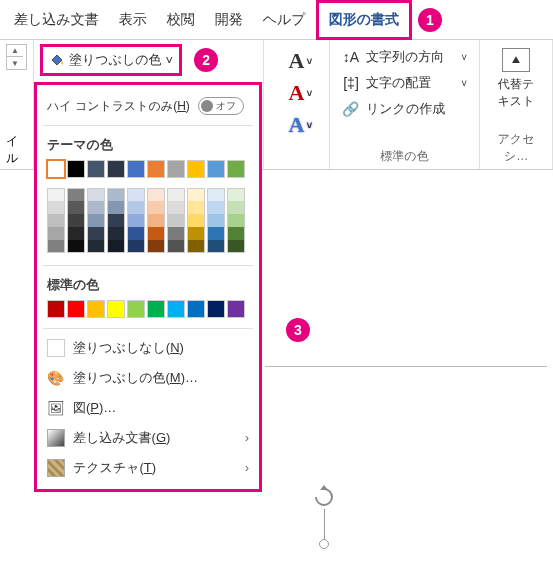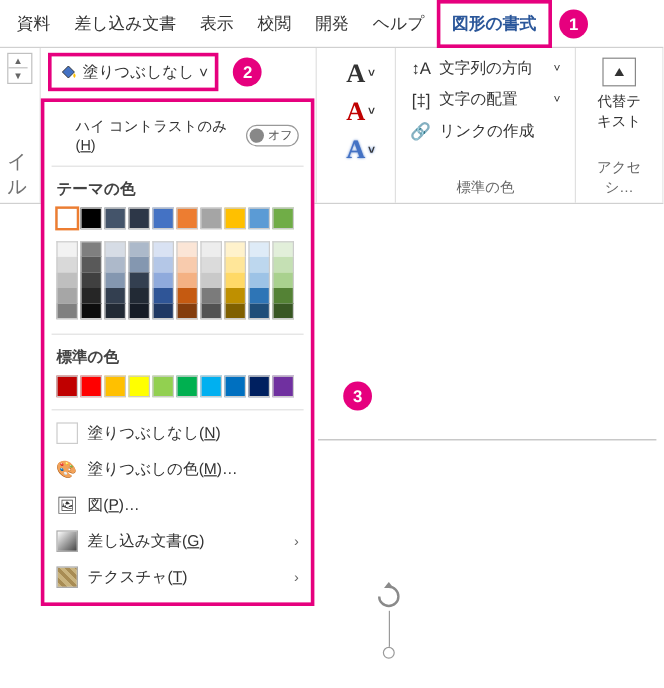--- a/index.html
+++ b/index.html
@@ -10,21 +10,21 @@
   .badge { display: inline-flex; align-items: center; justify-content: center; width: 24px; height: 24px; border-radius: 50%; background: #e6007e; color: #fff; font-weight: bold; font-size: 14px; margin-left: 6px; }
   .ribbon { display: flex; height: 130px; border-bottom: 1px solid #d0d0d0; }
   .rgroup { display: flex; flex-direction: column; justify-content: space-between; padding: 4px 6px 2px; border-right: 1px solid #e0e0e0; }
   .rgroup-label { text-align: center; font-size: 12px; color: #666; padding: 2px 0; }
   .fill-btn { display: flex; align-items: center; gap: 4px; border: 3px solid #e6007e; padding: 4px 6px; font-size: 13px; cursor: pointer; background: #fff; }
   .fill-btn .sw { width: 16px; height: 16px; position: relative; }
   .mini-btn { display: flex; align-items: center; gap: 6px; padding: 4px 6px; font-size: 13px; cursor: pointer; }
   .small-icon { width: 18px; height: 18px; display: inline-flex; align-items: center; justify-content: center; font-size: 14px; }
   .dropdown { position: absolute; left: 34px; top: 82px; width: 228px; background: #fff; border: 3px solid #e6007e; padding: 6px 0; z-index: 20; }
   .dd-title { font-weight: 600; font-size: 13px; color: #444; padding: 6px 10px 4px; }
-  .hc-row { display: flex; align-items: center; gap: 8px; padding: 6px 10px; font-size: 12px; margin-left: 16px; }
+  .hc-row { display: flex; align-items: center; gap: 8px; padding: 6px 10px; font-size: 12px; }
   .toggle { display: inline-flex; align-items: center; border: 1px solid #999; border-radius: 9px; height: 18px; width: 46px; padding: 0 4px 0 2px; font-size: 10px; color: #555; gap: 3px; }
   .toggle .knob { width: 12px; height: 12px; border-radius: 50%; background: #888; }
   .palette { display: grid; grid-template-columns: repeat(10, 18px); gap: 2px; padding: 2px 10px 6px; }
   .palette.big { gap: 0; padding: 4px 10px 8px; grid-template-columns: repeat(10, 18px); }
   .cell { width: 18px; height: 18px; border: 1px solid #ccc; }
   .cell.sel { outline: 2px solid #ed7d31; outline-offset: -1px; }
   .cellcol { display: flex; flex-direction: column; }
   .cellcol .c { width: 18px; height: 13px; border-left: 1px solid #ccc; border-right: 1px solid #ccc; }
   .cellcol .c:first-child { border-top: 1px solid #ccc; }
   .cellcol .c:last-child { border-bottom: 1px solid #ccc; }
@@ -35,27 +35,26 @@
   .accel { text-decoration: underline; }
   .canvas { position: absolute; left: 0; right: 0; top: 170px; bottom: 0; }
   .canvas .ruler { height: 1px; background: #bbb; position: absolute; left: 265px; right: 6px; top: 196px; }
   .rot-handle { position: absolute; left: 312px; top: 315px; display: flex; flex-direction: column; align-items: center; gap: 0; }
   .rot-handle svg { display: block; }
   .rot-stem { width: 1px; height: 30px; background: #9a9a9a; }
   .rot-dot { width: 10px; height: 10px; border: 1px solid #9a9a9a; border-radius: 50%; background: #fff; }
   .left-spinners { position: absolute; left: 2px; top: 56px; display: flex; flex-direction: column; border: 1px solid #c0c0c0; }
   .left-spinners div { width: 16px; height: 12px; display: flex; align-items: center; justify-content: center; font-size: 8px; color: #666; border-bottom: 1px solid #c0c0c0; }
   .left-spinners div:last-child { border-bottom: none; }
-  .partial-label { position: absolute; left: 4px; top: 152px; font-size: 16px; color: #737373; }
+  .partial-label { position: absolute; left: 4px; top: 152px; font-size: 12px; color: #000000; }
 </style>
 </head>
 <body>
 
 <div class="tabbar">
-  <div class="tab">資料</div>
   <div class="tab">差し込み文書</div>
   <div class="tab">表示</div>
   <div class="tab">校閲</div>
   <div class="tab">開発</div>
   <div class="tab">ヘルプ</div>
   <div class="tab active">図形の書式</div>
   <span class="badge">1</span>
 </div>
 
 <div class="ribbon">
@@ -70,21 +69,21 @@
 
   <div class="rgroup" style="flex: 0 0 230px;">
     <div style="display:flex; align-items:center; gap:6px;">
       <div class="fill-btn">
         <span class="sw">
           <svg viewBox="0 0 16 16" width="16" height="16">
               <path d="M3 8 L8 3 L13 8 L8 13 Z" fill="#4472c4" stroke="#333" stroke-width="0.8"></path>
               <path d="M13 9 Q15 11 13 13 Q11 11 13 9" fill="#ffc000"></path>
             </svg>
         </span>
-        <span>塗りつぶしなし</span>
+        <span>塗りつぶしの色</span>
         <span>˅</span>
       </div>
       <span class="badge">2</span>
     </div>
     <div style="flex:1;"></div>
     <div class="rgroup-label" style="text-align:right; padding-right:2px;">のス…</div>
   </div>
 
   <div class="rgroup" style="flex: 0 0 66px; align-items:center;">
     <div style="display:flex; flex-direction:column; gap:6px; align-items:center; padding-top:4px;">

